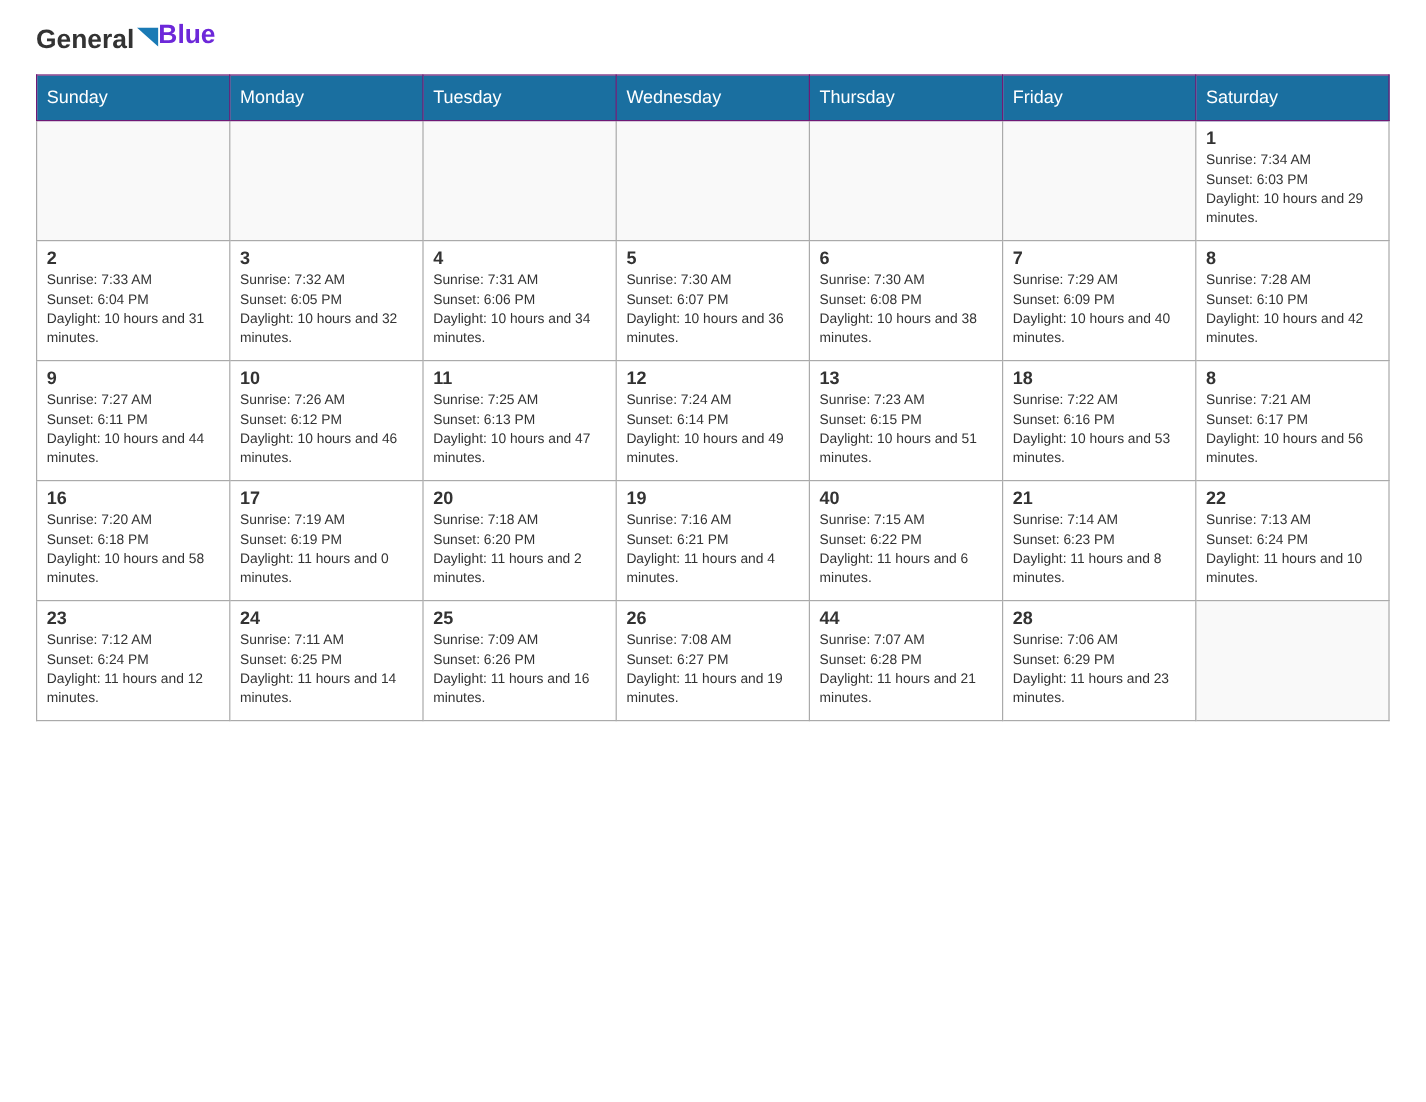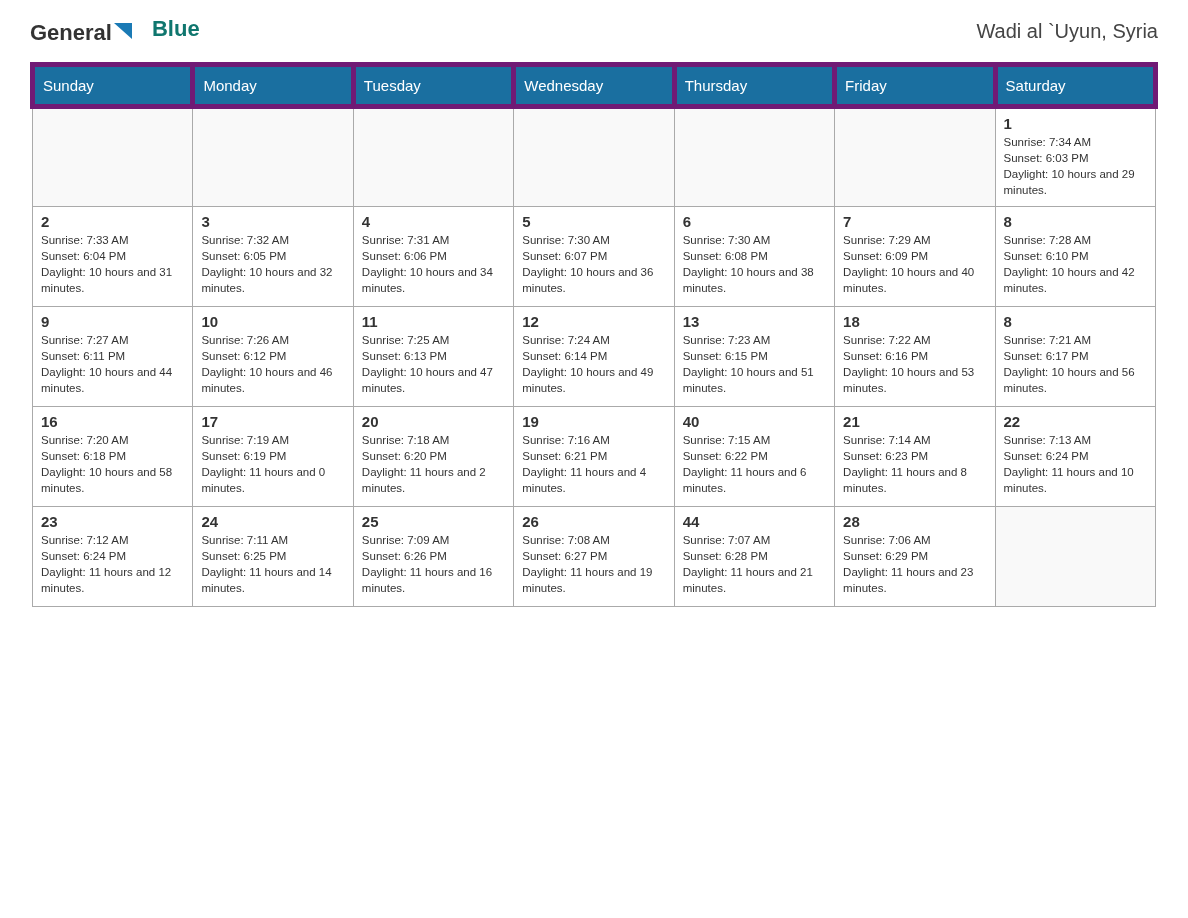--- a/index.html
+++ b/index.html
@@ -42,21 +42,21 @@
       width: 100%;
       border-collapse: collapse;
     }
     .calendar thead tr th {
       background-color: #1a6fa0;
       color: #fff;
       padding: 10px 8px;
       font-size: 15px;
       font-weight: normal;
       text-align: left;
-      border: 5px solid #701a75;
+      border: 1px solid #701a75;
     }
     .calendar tbody tr td {
       vertical-align: top;
       border: 1px solid #aaa;
       padding: 6px 8px;
       min-height: 90px;
       width: 14.28%;
       font-size: 12px;
       color: #333;
     }
@@ -85,24 +85,23 @@
   <div class="logo">
     <div style="display:flex; align-items:center;">
       <span class="logo-text">General</span>
       <span style="display:inline-block; margin-left:2px;">
         
         <svg width="18" height="16" viewBox="0 0 18 16">
           <polygon points="0,0 18,0 18,16" fill="#1a7ab5"></polygon>
         </svg>
       </span>
     </div>
-    <span class="logo-text" style="color:#0f766e; margin-top:-4px;margin-left:20px;">Blue</span>
+    <span class="logo-text" style="color:#6d28d9; margin-top:-4px;">Blue</span>
   </div>
   <div class="title-block">
-    <h2>Wadi al `Uyun, Syria</h2>
   </div>
 </div>
 
 <table class="calendar">
   <thead>
     <tr>
     <th>Sunday</th>
         <th>Monday</th>
         <th>Tuesday</th>
         <th>Wednesday</th>

